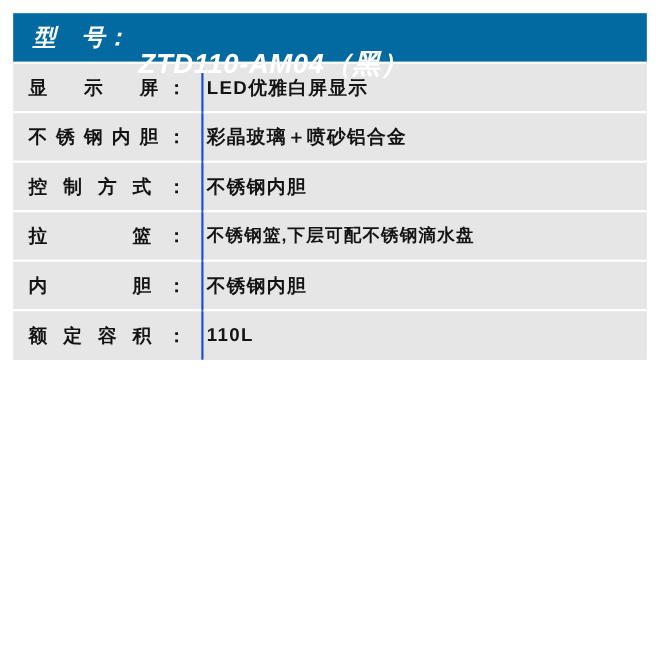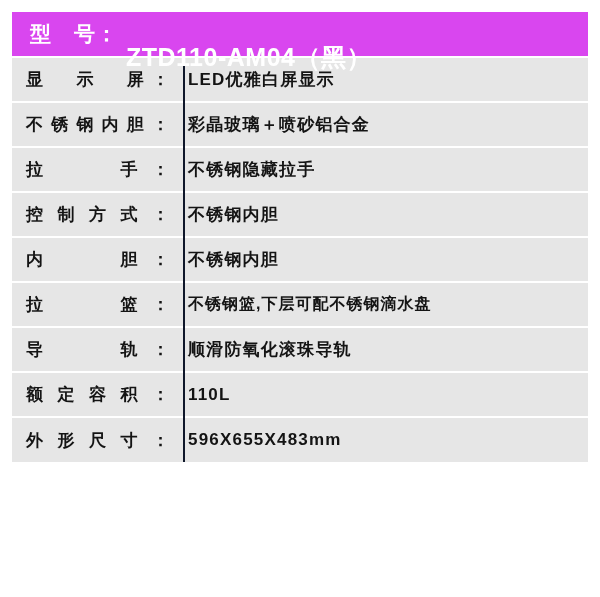--- a/index.html
+++ b/index.html
@@ -21,25 +21,26 @@
     padding: 12px 12px 12px 12px;
     background: #ffffff;
   }
   .spec-table {
     width: 576px;
     border-collapse: collapse;
     table-layout: fixed;
     background: #e8e8e8;
   }
   .title-row td {
-    background: #d946ef;
+    background: #0369a1;
     color: #ffffff;
     padding: 0;
     height: 44px;
     border: none;
+    font-style: italic;
   }
   .title-inner {
     display: flex;
     align-items: center;
     height: 44px;
     padding-left: 18px;
     box-sizing: border-box;
   }
   .title-label {
     font-size: 21px;
@@ -62,21 +63,21 @@
     border-bottom: 0;
     background: #e6e6e6;
     height: 45px;
     vertical-align: middle;
   }
   .spec-row:last-child td {
     border-bottom: 0;
   }
   td.cell-label {
     width: 172px;
-    border-right: 2px solid #0f172a;
+    border-right: 2px solid #1d4ed8;
     padding: 0 14px 0 14px;
     box-sizing: border-box;
   }
   td.cell-value {
     padding: 0 10px 0 3px;
     box-sizing: border-box;
   }
   .label-text {
     display: block;
     font-size: 17px;
@@ -130,79 +131,55 @@
 
       <tr class="spec-row">
         <td class="cell-label">
           <span class="label-text">不锈钢内胆：</span>
         </td>
         <td class="cell-value">
           <span class="value-text">彩晶玻璃＋喷砂铝合金</span>
         </td>
       </tr>
 
-      <tr class="spec-row">
-        <td class="cell-label">
-          <span class="label-text">拉　　手：</span>
-        </td>
-        <td class="cell-value">
-          <span class="value-text">不锈钢隐藏拉手</span>
-        </td>
-      </tr>
 
 
       <tr class="spec-row">
         <td class="cell-label">
           <span class="label-text">控制方式：</span>
-        </td>
-        <td class="cell-value">
-          <span class="value-text">不锈钢内胆</span>
-        </td>
-      </tr>
-
-      <tr class="spec-row">
-        <td class="cell-label">
-          <span class="label-text">内　　胆：</span>
         </td>
         <td class="cell-value">
           <span class="value-text">不锈钢内胆</span>
         </td>
       </tr>
 
       <tr class="spec-row">
         <td class="cell-label">
           <span class="label-text">拉　　篮：</span>
         </td>
         <td class="cell-value">
           <span class="value-text small">不锈钢篮,下层可配不锈钢滴水盘</span>
         </td>
       </tr>
 
       <tr class="spec-row">
         <td class="cell-label">
-          <span class="label-text">导　　轨：</span>
+          <span class="label-text">内　　胆：</span>
         </td>
         <td class="cell-value">
-          <span class="value-text">顺滑防氧化滚珠导轨</span>
+          <span class="value-text">不锈钢内胆</span>
         </td>
       </tr>
+
 
       <tr class="spec-row">
         <td class="cell-label">
           <span class="label-text">额定容积：</span>
         </td>
         <td class="cell-value">
           <span class="value-text">110L</span>
         </td>
       </tr>
 
-      <tr class="spec-row">
-        <td class="cell-label">
-          <span class="label-text">外形尺寸：</span>
-        </td>
-        <td class="cell-value">
-          <span class="value-text">596X655X483mm</span>
-        </td>
-      </tr>
 
     </tbody>
   </table>
 </div>
 
 </body></html>

